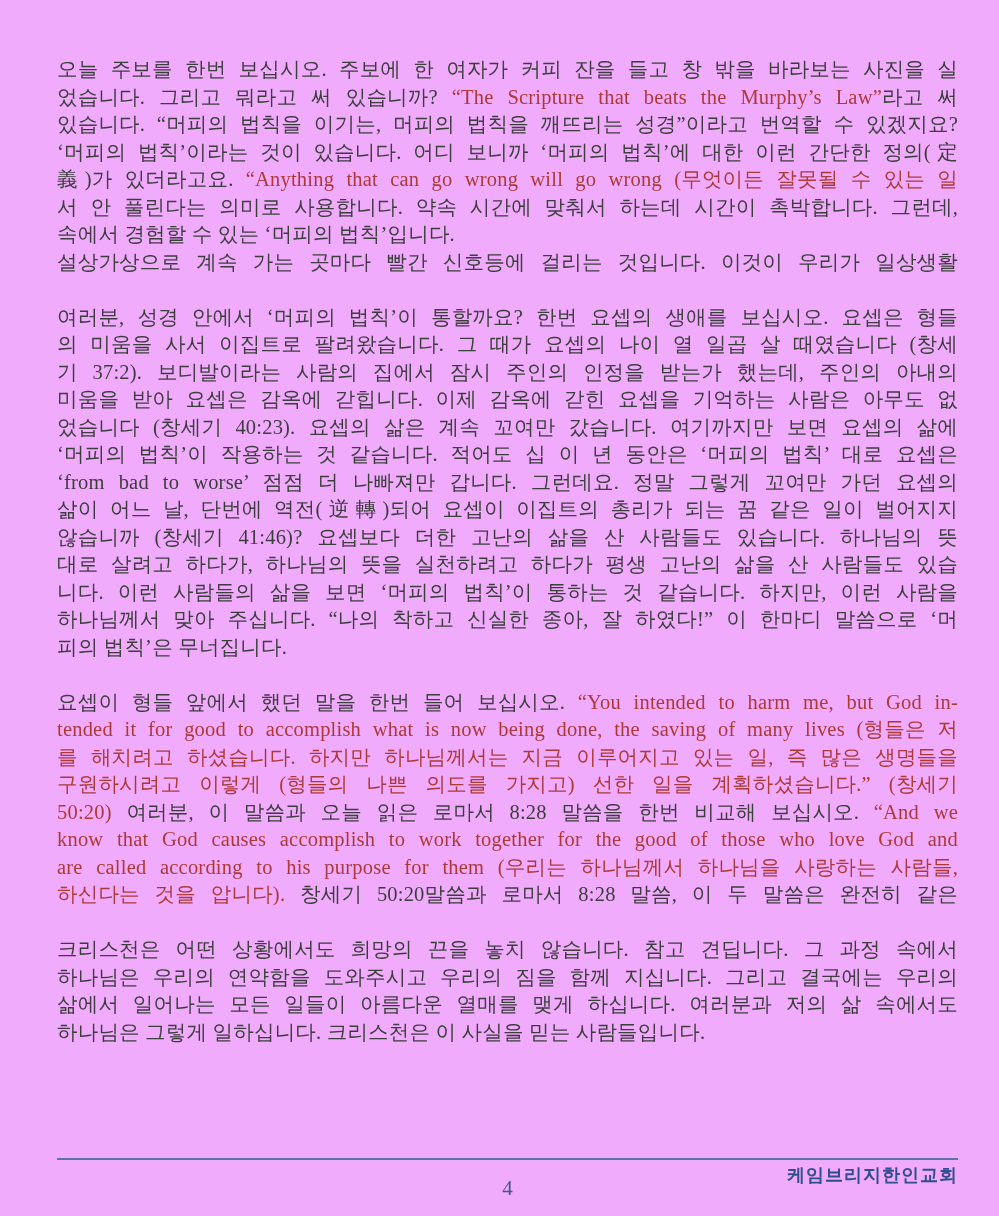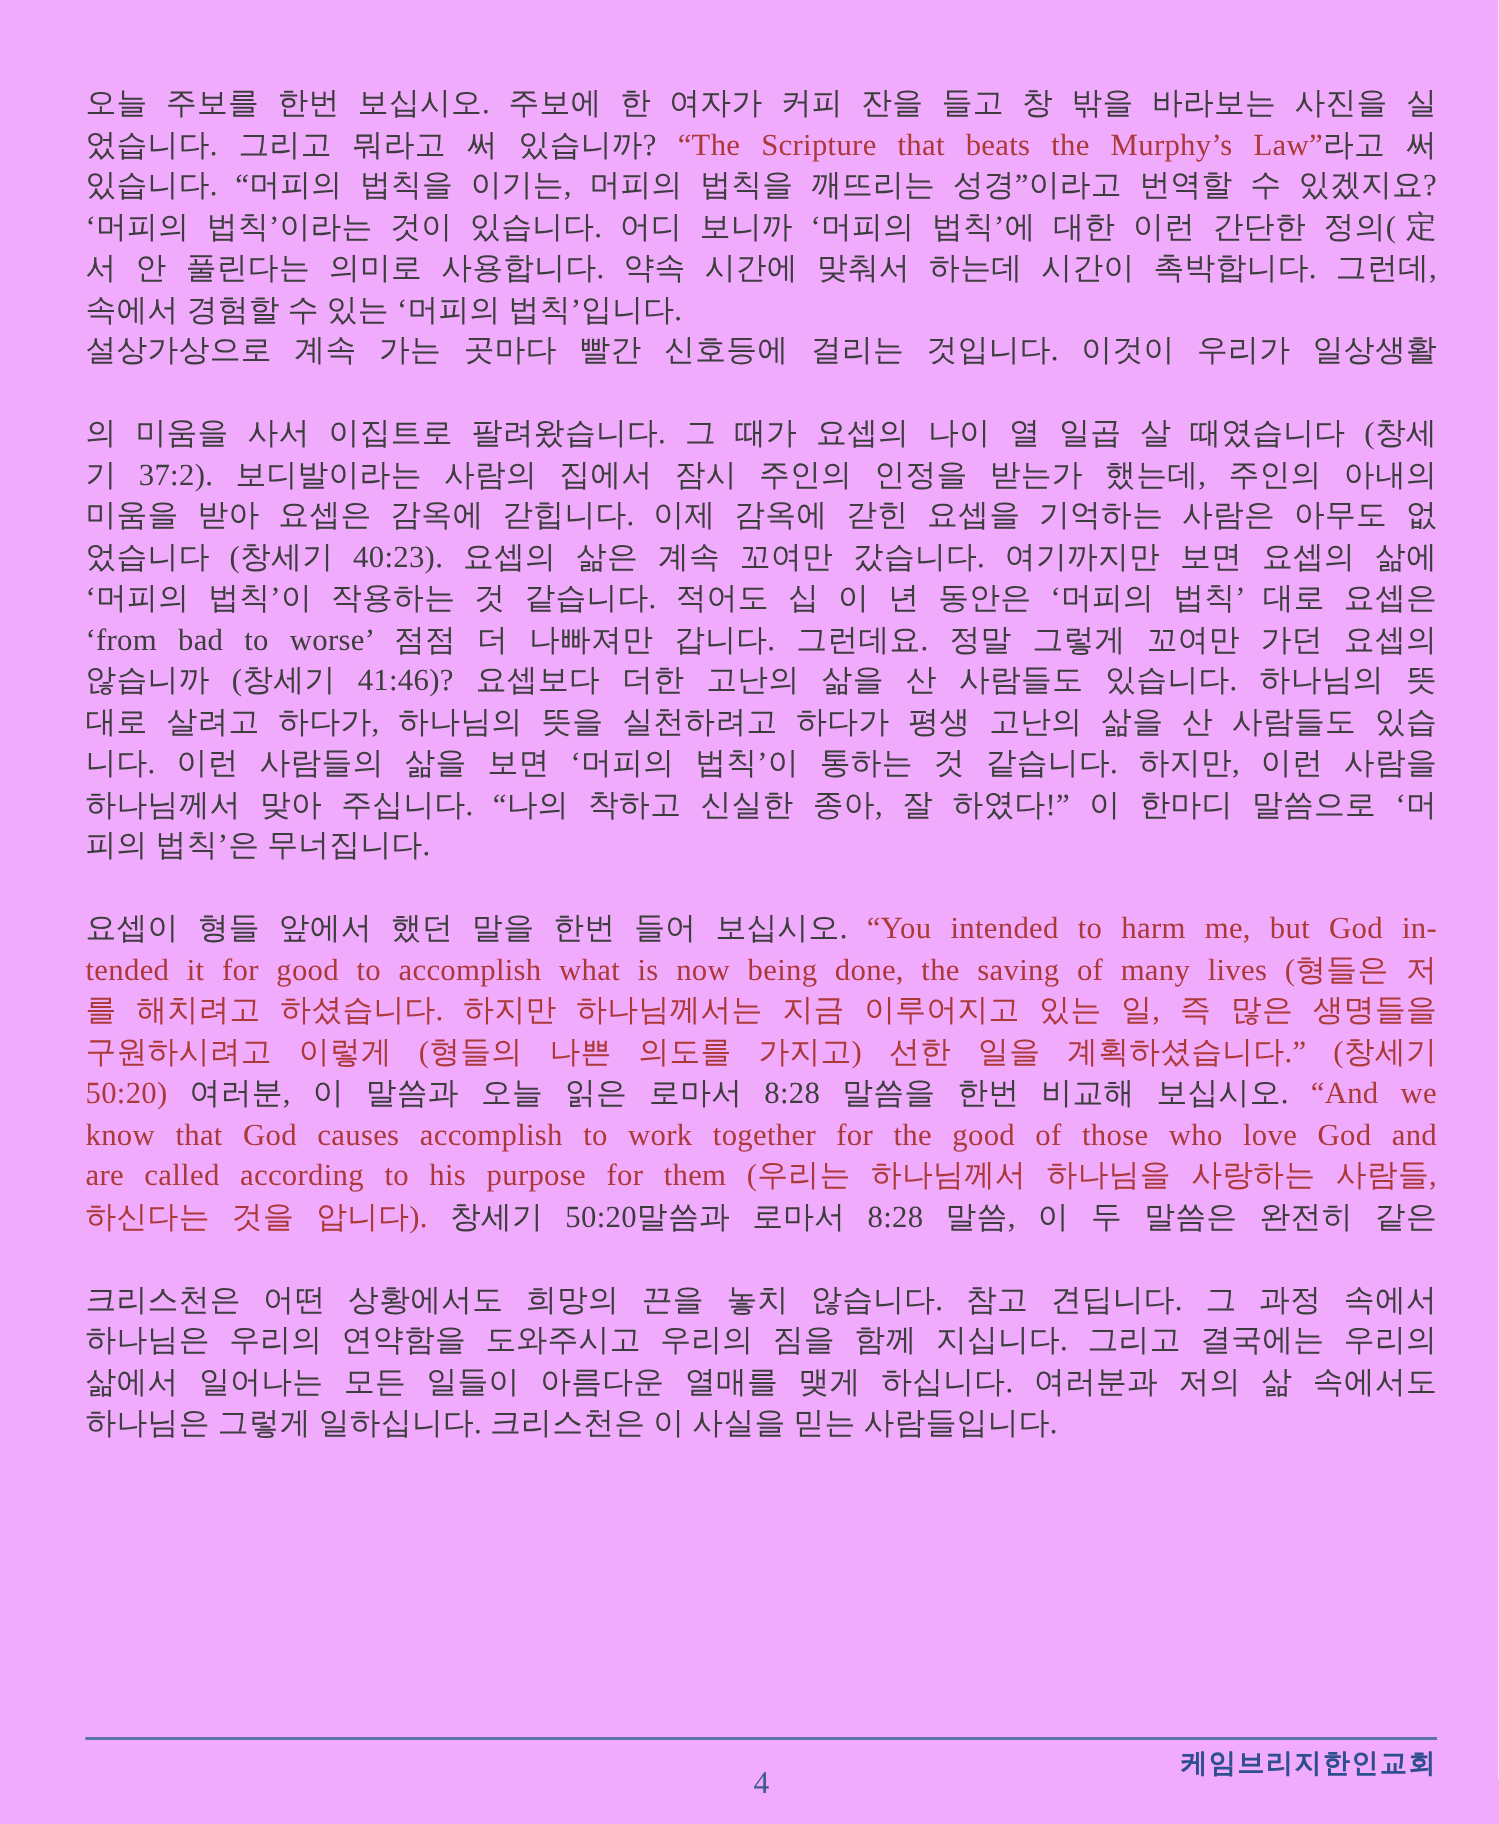--- a/index.html
+++ b/index.html
@@ -78,31 +78,34 @@
 </head>
 <body>
 
 <div class="page">
   <div class="body-text">
       <div class="para">
         <div class="line"><span class="blk">오늘 주보를 한번 보십시오. 주보에 한 여자가 커피 잔을 들고 창 밖을 바라보는 사진을 실</span></div>
         <div class="line"><span class="blk">었습니다. 그리고 뭐라고 써 있습니까? </span><span class="red">“The Scripture that beats the Murphy’s Law”</span><span class="blk">라고 써</span></div>
         <div class="line"><span class="blk">있습니다. “머피의 법칙을 이기는, 머피의 법칙을 깨뜨리는 성경”이라고 번역할 수 있겠지요?</span></div>
         <div class="line"><span class="blk">‘머피의 법칙’이라는 것이 있습니다. 어디 보니까 ‘머피의 법칙’에 대한 이런 간단한 정의(定</span></div>
+        <div class="line"><span class="blk">義)가 있더라고요. </span><span class="red">“Anything that can go wrong will go wrong (무엇이든 잘못될 수 있는 일</span></div>
         <div class="line"><span class="blk">서 안 풀린다는 의미로 사용합니다. 약속 시간에 맞춰서 하는데 시간이 촉박합니다. 그런데,</span></div>
         <div class="line last"><span class="blk">속에서 경험할 수 있는 ‘머피의 법칙’입니다.</span></div>
         <div class="line"><span class="blk">설상가상으로 계속 가는 곳마다 빨간 신호등에 걸리는 것입니다. 이것이 우리가 일상생활</span></div>
       </div>
       <div class="para">
+        <div class="line"><span class="blk">여러분, 성경 안에서 ‘머피의 법칙’이 통할까요? 한번 요셉의 생애를 보십시오. 요셉은 형들</span></div>
         <div class="line"><span class="blk">의 미움을 사서 이집트로 팔려왔습니다. 그 때가 요셉의 나이 열 일곱 살 때였습니다 (창세</span></div>
         <div class="line"><span class="blk">기 37:2). 보디발이라는 사람의 집에서 잠시 주인의 인정을 받는가 했는데, 주인의 아내의</span></div>
         <div class="line"><span class="blk">미움을 받아 요셉은 감옥에 갇힙니다. 이제 감옥에 갇힌 요셉을 기억하는 사람은 아무도 없</span></div>
         <div class="line"><span class="blk">었습니다 (창세기 40:23). 요셉의 삶은 계속 꼬여만 갔습니다. 여기까지만 보면 요셉의 삶에</span></div>
         <div class="line"><span class="blk">‘머피의 법칙’이 작용하는 것 같습니다. 적어도 십 이 년 동안은 ‘머피의 법칙’ 대로 요셉은</span></div>
         <div class="line"><span class="blk">‘from bad to worse’ 점점 더 나빠져만 갑니다. 그런데요. 정말 그렇게 꼬여만 가던 요셉의</span></div>
+        <div class="line"><span class="blk">삶이 어느 날, 단번에 역전(逆轉)되어 요셉이 이집트의 총리가 되는 꿈 같은 일이 벌어지지</span></div>
         <div class="line"><span class="blk">않습니까 (창세기 41:46)? 요셉보다 더한 고난의 삶을 산 사람들도 있습니다. 하나님의 뜻</span></div>
         <div class="line"><span class="blk">대로 살려고 하다가, 하나님의 뜻을 실천하려고 하다가 평생 고난의 삶을 산 사람들도 있습</span></div>
         <div class="line"><span class="blk">니다. 이런 사람들의 삶을 보면 ‘머피의 법칙’이 통하는 것 같습니다. 하지만, 이런 사람을</span></div>
         <div class="line"><span class="blk">하나님께서 맞아 주십니다. “나의 착하고 신실한 종아, 잘 하였다!” 이 한마디 말씀으로 ‘머</span></div>
         <div class="line last"><span class="blk">피의 법칙’은 무너집니다.</span></div>
       </div>
       <div class="para">
         <div class="line"><span class="blk">요셉이 형들 앞에서 했던 말을 한번 들어 보십시오. </span><span class="red">“You intended to harm me, but God in-</span></div>
         <div class="line"><span class="red">tended it for good to accomplish what is now being done, the saving of many lives (형들은 저</span></div>
         <div class="line"><span class="red">를 해치려고 하셨습니다. 하지만 하나님께서는 지금 이루어지고 있는 일, 즉 많은 생명들을</span></div>

